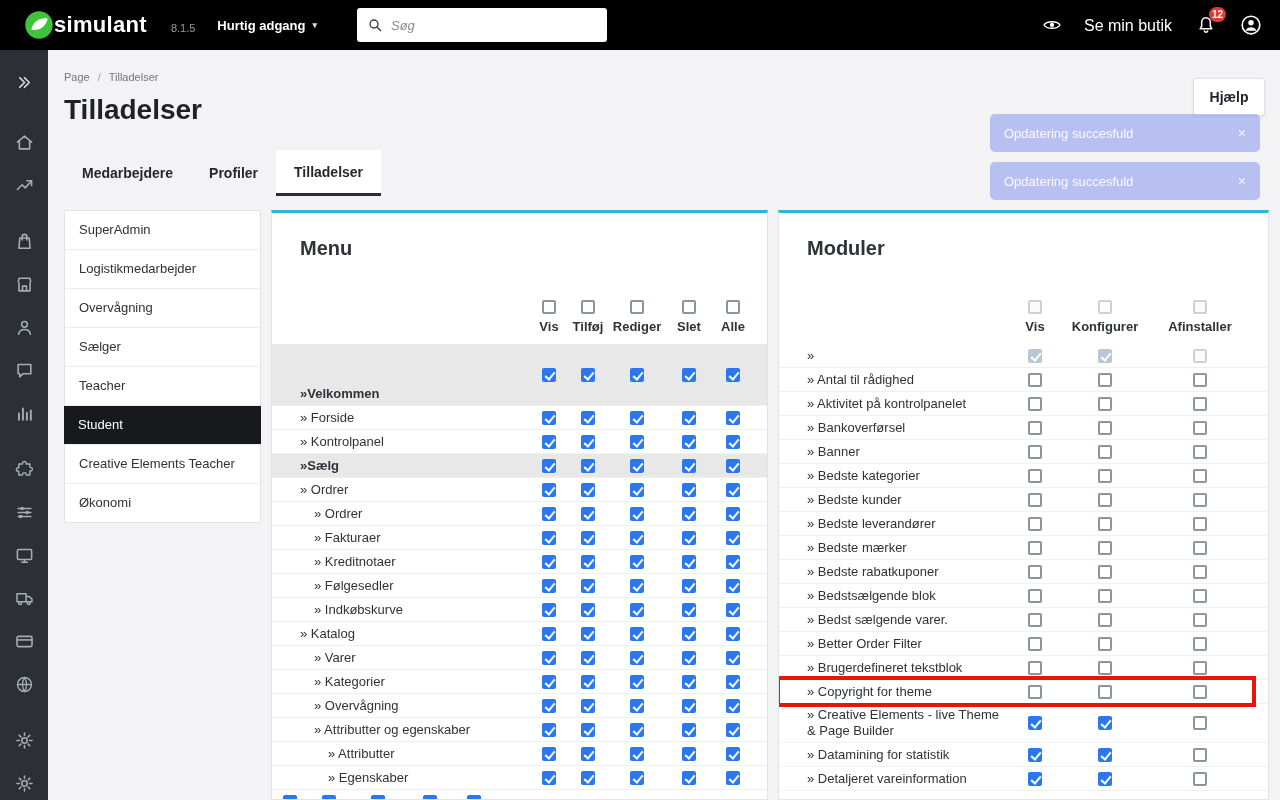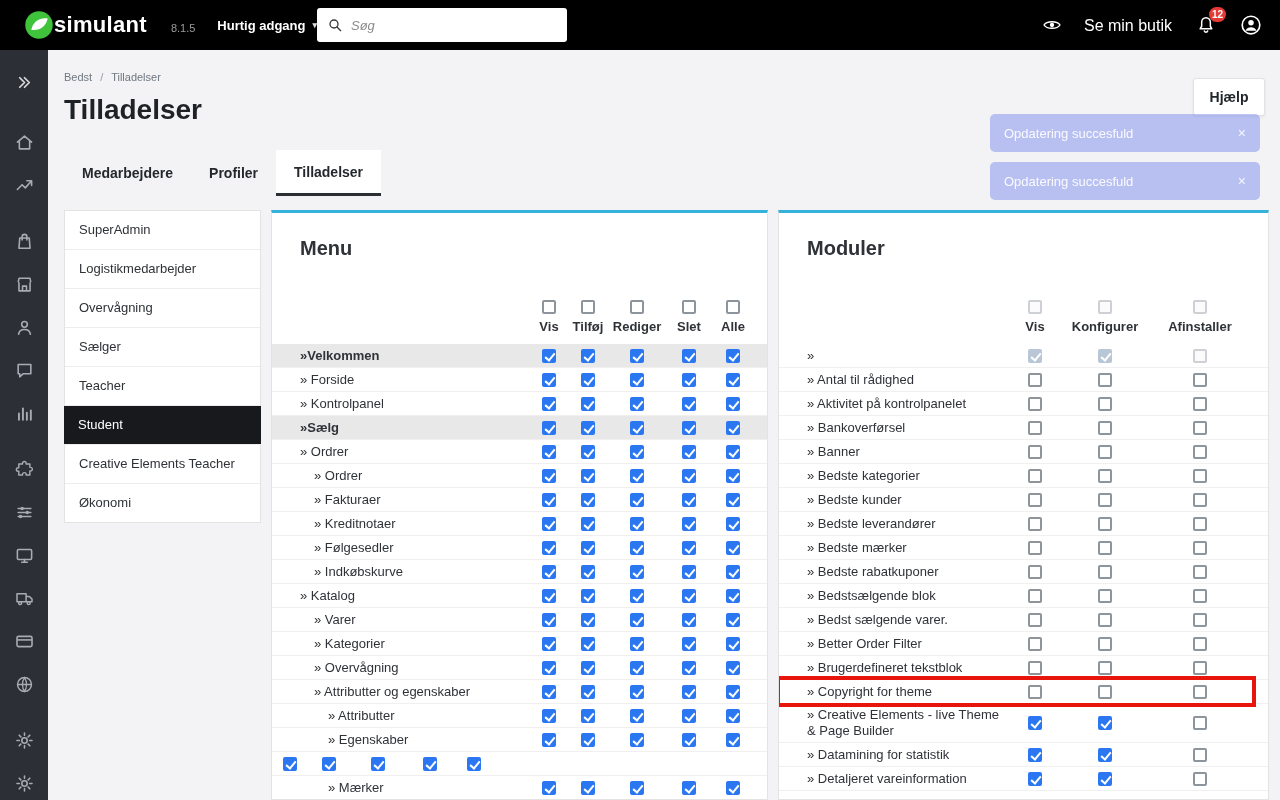--- a/index.html
+++ b/index.html
@@ -2,21 +2,21 @@
 <html><head>
 <meta charset="utf-8">
 <style>
   *{box-sizing:border-box;margin:0;padding:0}
   html,body{width:1280px;height:800px;overflow:hidden;font-family:"Liberation Sans",sans-serif;background:#f3f3f5;color:#2f3237}
   
   .topbar{position:fixed;top:0;left:0;right:0;height:50px;background:#000;display:flex;align-items:center;z-index:100;color:#fff}
   .brand{display:flex;align-items:center;gap:0;padding:0 24px;cursor:pointer}
   .brand-name{font-size:22px;font-weight:700;letter-spacing:.3px}
   .version{font-size:11px;color:#9b9b9b;margin-right:22px;padding-top:5px}
-  .quick-access{font-size:13px;font-weight:700;display:flex;align-items:center;gap:7px;cursor:pointer;}
+  .quick-access{font-size:13px;font-weight:700;display:flex;align-items:center;gap:7px;cursor:pointer;margin-right:40px}
   .caret{font-size:9px;color:#ddd}
   .searchbox{width:250px;height:34px;background:#fff;border-radius:3px;display:flex;align-items:center;padding:0 10px;gap:8px}
   .searchbox input{border:none;outline:none;flex:1;font-size:13px;font-style:italic;color:#4c1d95;font-family:"Liberation Sans",sans-serif;background:transparent}
   .searchbox input::placeholder{color:#8a8a8a;font-style:italic}
   .topbar-right{margin-left:auto;display:flex;align-items:center;gap:24px;padding-right:18px}
   .shop-link{display:flex;gap:22px;font-size:16px;align-items:flex-end;cursor:pointer}
   .bell-wrap{position:relative;cursor:pointer;display:flex}
   .badge{position:absolute;top:-8px;right:-10px;background:#e53935;color:#fff;font-size:10px;font-weight:700;min-width:17px;height:15px;border-radius:8px;display:flex;align-items:center;justify-content:center;padding:0 3px}
   .account-btn{cursor:pointer;display:flex}
   
@@ -221,21 +221,21 @@
         <svg viewBox="0 0 24 24">
           <circle cx="12" cy="12" r="3.4" fill="none" stroke="currentColor" stroke-width="2"></circle>
           <path d="M12 2.5v3M12 18.5v3M2.5 12h3M18.5 12h3M5.3 5.3l2.1 2.1M16.6 16.6l2.1 2.1M18.7 5.3l-2.1 2.1M7.4 16.6l-2.1 2.1" stroke="currentColor" stroke-width="2" stroke-linecap="round"></path>
         </svg>
       </div>
     </nav>
 </aside>
 
 <main class="main">
   <div class="breadcrumb">
-    <span class="bc-parent">Bedst</span>
+    <span class="bc-parent">Page</span>
     <span class="bc-sep">/</span>
     <span class="bc-cur">Tilladelser</span>
   </div>
   <h1 class="page-title">Tilladelser</h1>
   <button class="help-btn">Hjælp</button>
   <div class="toasts">
       <div class="toast">
         <span class="toast-msg">Opdatering succesfuld</span>
         <span class="toast-close">×</span>
       </div>
@@ -282,21 +282,21 @@
             <span class="cb"></span>
             <div class="hlabel">Slet</div>
           </div>
           <div class="hcol mw4">
             <span class="cb"></span>
             <div class="hlabel">Alle</div>
           </div>
         </div>
       <div class="tbody">
           <div class="trow shaded">
-            <div class="rlabel" style="padding-left: 28px;">»Velkommen</div>
+            <div class="rlabel" style="padding-left: 28px; margin-top: 39px;">»Velkommen</div>
             <div class="ccell mw0">
               <span class="cb checked"></span>
             </div>
             <div class="ccell mw1">
               <span class="cb checked"></span>
             </div>
             <div class="ccell mw2">
               <span class="cb checked"></span>
             </div>
             <div class="ccell mw3">

